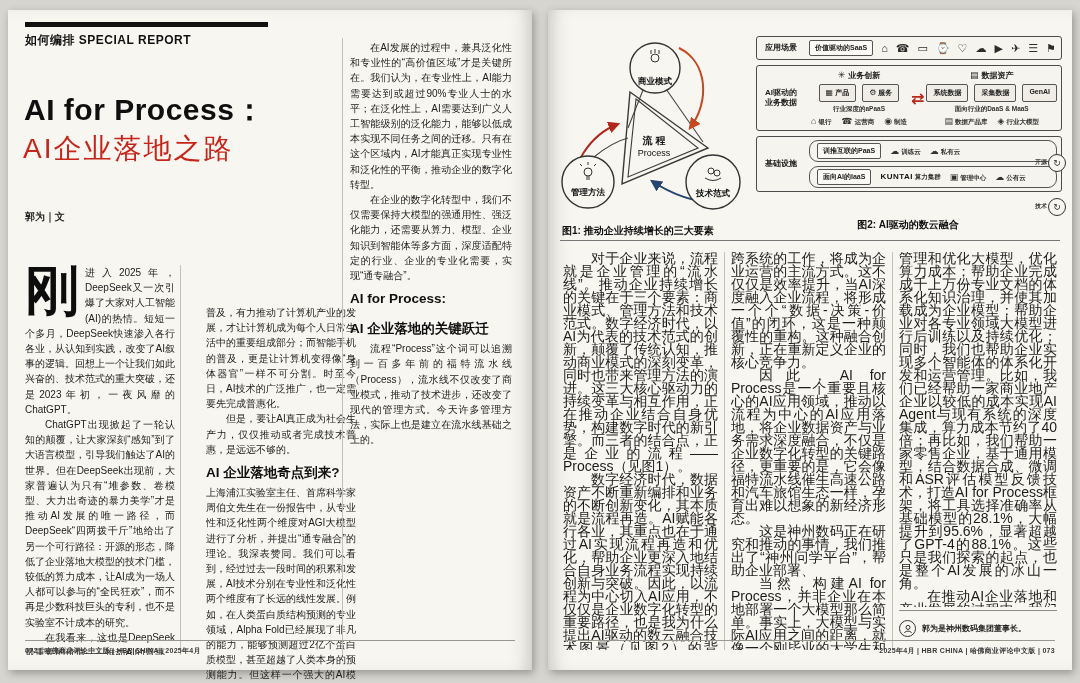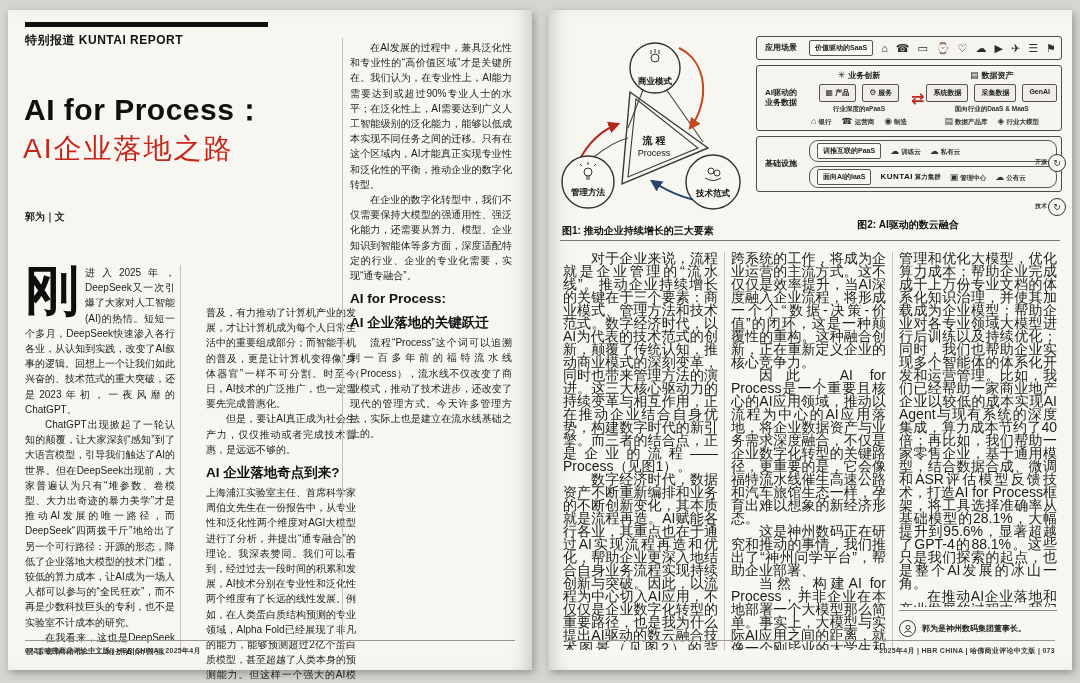--- a/index.html
+++ b/index.html
@@ -60,21 +60,21 @@
   .bio-txt{font-size:8px;font-weight:bold;color:#222;}
   svg text{font-family:"Liberation Sans","DejaVu Sans",sans-serif;}
 </style>
 </head>
 <body>
 
 <div class="spread">
 
   <div class="page page-left">
     <div class="kickbar"></div>
-    <div class="kicker">特别报道 KUNTAI REPORT</div>
+    <div class="kicker">如何编排 SPECIAL REPORT</div>
     <div class="title-en">AI for Process：</div>
     <div class="title-cn">AI企业落地之路</div>
     <div class="byline">郭为｜文</div>
 
     <div class="col" style="left:17px;top:255px;width:150px;height:390px;">
       <p class="first"><span class="dropcap">刚</span><span>进入2025年，DeepSeek又一次引爆了大家对人工智能(AI)的热情。短短一个多月，DeepSeek快速渗入各行各业，从认知到实践，改变了AI叙事的逻辑。回想上一个让我们如此兴奋的、技术范式的重大突破，还是2023年初，一夜风靡的ChatGPT。</span></p>
       <p>ChatGPT出现掀起了一轮认知的颠覆，让大家深刻“感知”到了大语言模型，引导我们触达了AI的世界。但在DeepSeek出现前，大家普遍认为只有“堆参数、卷模型、大力出奇迹的暴力美学”才是推动AI发展的唯一路径，而DeepSeek“四两拨千斤”地给出了另一个可行路径：开源的形态，降低了企业落地大模型的技术门槛，较低的算力成本，让AI成为一场人人都可以参与的“全民狂欢”，而不再是少数科技巨头的专利，也不是实验室不计成本的研究。</p>
       <p>在我看来，这也是DeepSeek最重要的价值——推动AI的普惠。1946年推出的全球第一台计算机ENIAC只能支持每秒5000次的运算，直到40年后，PC的全面</p>
     </div>
 
@@ -85,21 +85,21 @@
       <p>但是，要让AI真正成为社会生产力，仅仅推动或者完成技术普惠，是远远不够的。</p>
       <div class="h2">AI 企业落地奇点到来?</div>
       <p class="cont">上海浦江实验室主任、首席科学家周伯文先生在一份报告中，从专业性和泛化性两个维度对AGI大模型进行了分析，并提出“通专融合”的理论。我深表赞同。我们可以看到，经过过去一段时间的积累和发展，AI技术分别在专业性和泛化性两个维度有了长远的线性发展。例如，在人类蛋白质结构预测的专业领域，Alpha Fold已经展现了非凡的能力，能够预测超过2亿个蛋白质模型，甚至超越了人类本身的预测能力。但这样一个强大的AI模型，可能却无法回答一个简单的日常问题，泛化能力严重不足。另一方面，例如DeepSeek、LLaMA，或是</p>
     </div>
 
     <div class="vrule" style="left:334px;top:28px;height:617px;"></div>
 
     <div class="col" style="left:342px;top:30px;width:162px;height:615px;">
       <p>在AI发展的过程中，兼具泛化性和专业性的“高价值区域”才是关键所在。我们认为，在专业性上，AI能力需要达到或超过90%专业人士的水平；在泛化性上，AI需要达到广义人工智能级别的泛化能力，能够以低成本实现不同任务之间的迁移。只有在这个区域内，AI才能真正实现专业性和泛化性的平衡，推动企业的数字化转型。</p>
       <p>在企业的数字化转型中，我们不仅需要保持大模型的强通用性、强泛化能力，还需要从算力、模型、企业知识到智能体等多方面，深度适配特定的行业、企业的专业化需要，实现“通专融合”。</p>
-      <div class="h2" style="margin-bottom:8px;">AI for Process:</div>
+      <div class="h2" style="margin-bottom:14px;">AI for Process:</div>
       <div class="h2" style="margin-top:5px;">AI 企业落地的关键跃迁</div>
       <p>流程“Process”这个词可以追溯到一百多年前的福特流水线（Process），流水线不仅改变了商业模式，推动了技术进步，还改变了现代的管理方式。今天许多管理方法，实际上也是建立在流水线基础之上的。</p>
     </div>
 
     <div class="pagefoot">072 | 哈佛商业评论中文版 | HBR CHINA | 2025年4月</div>
   </div>
 
   <div class="page page-right">
 
     <div class="fig1">

